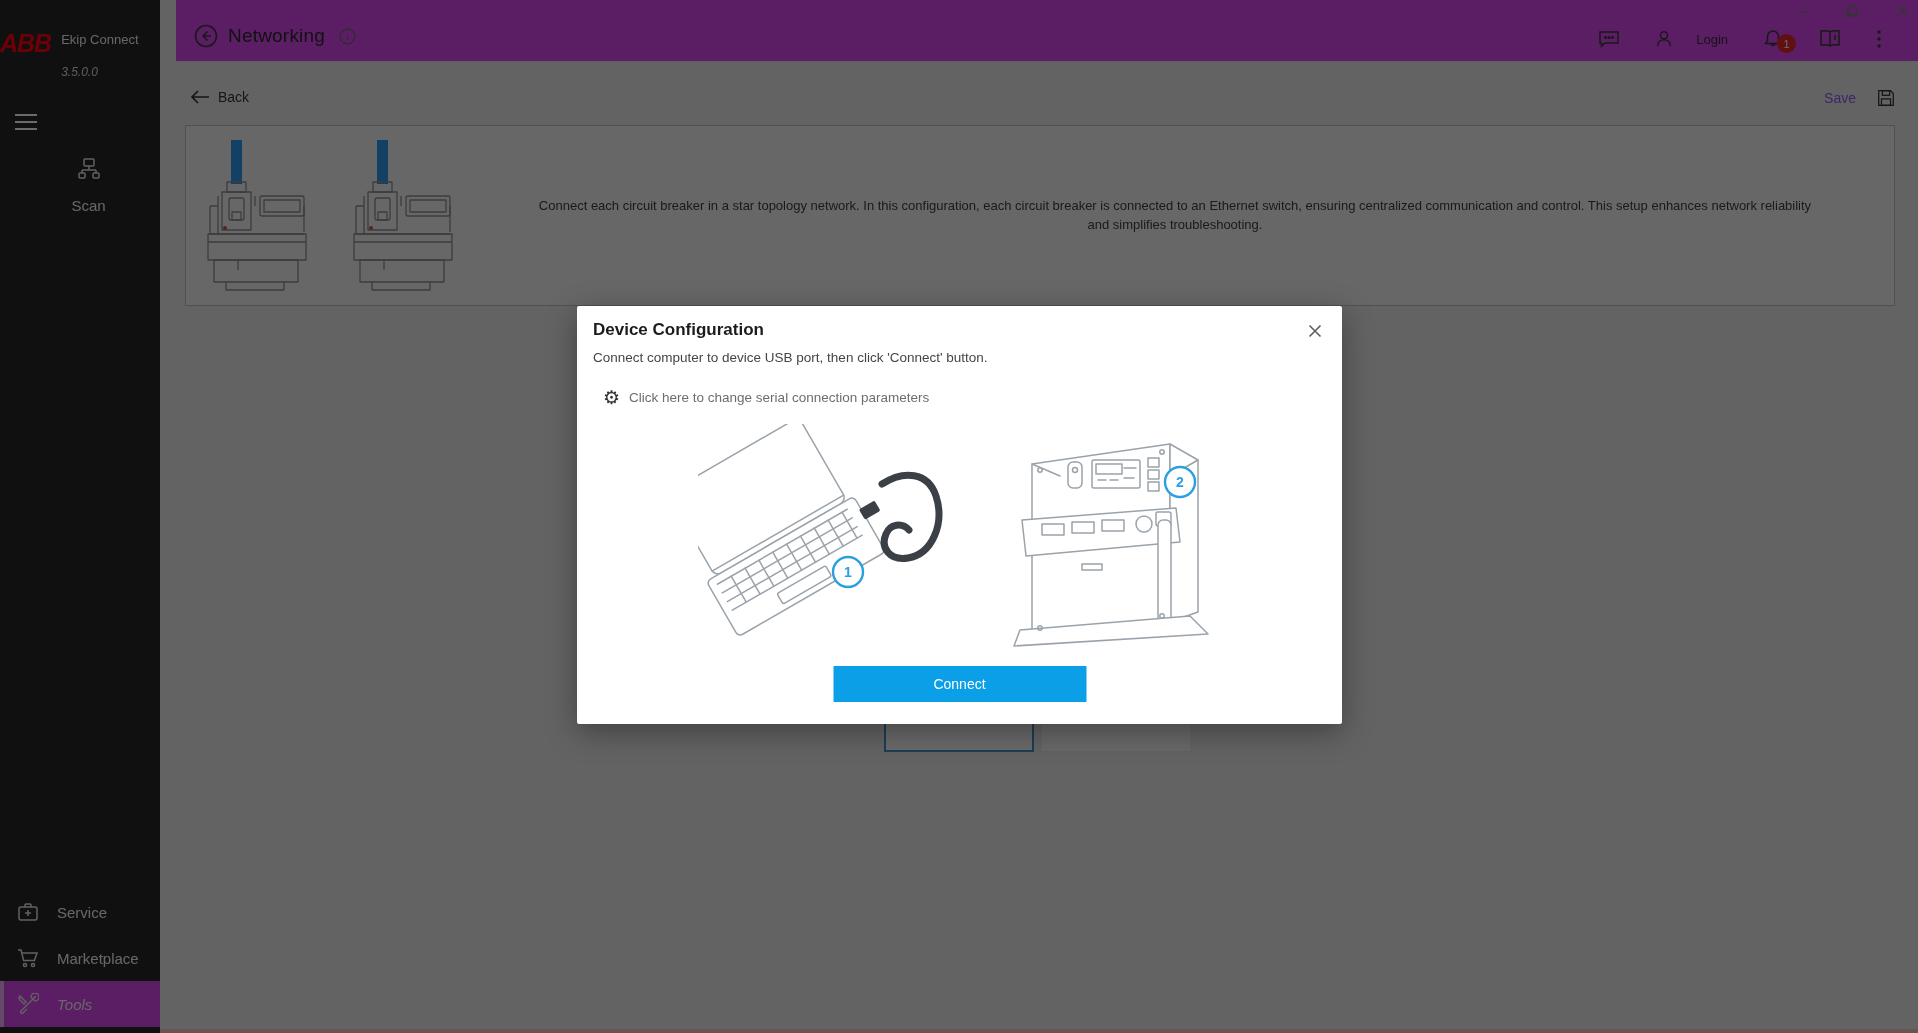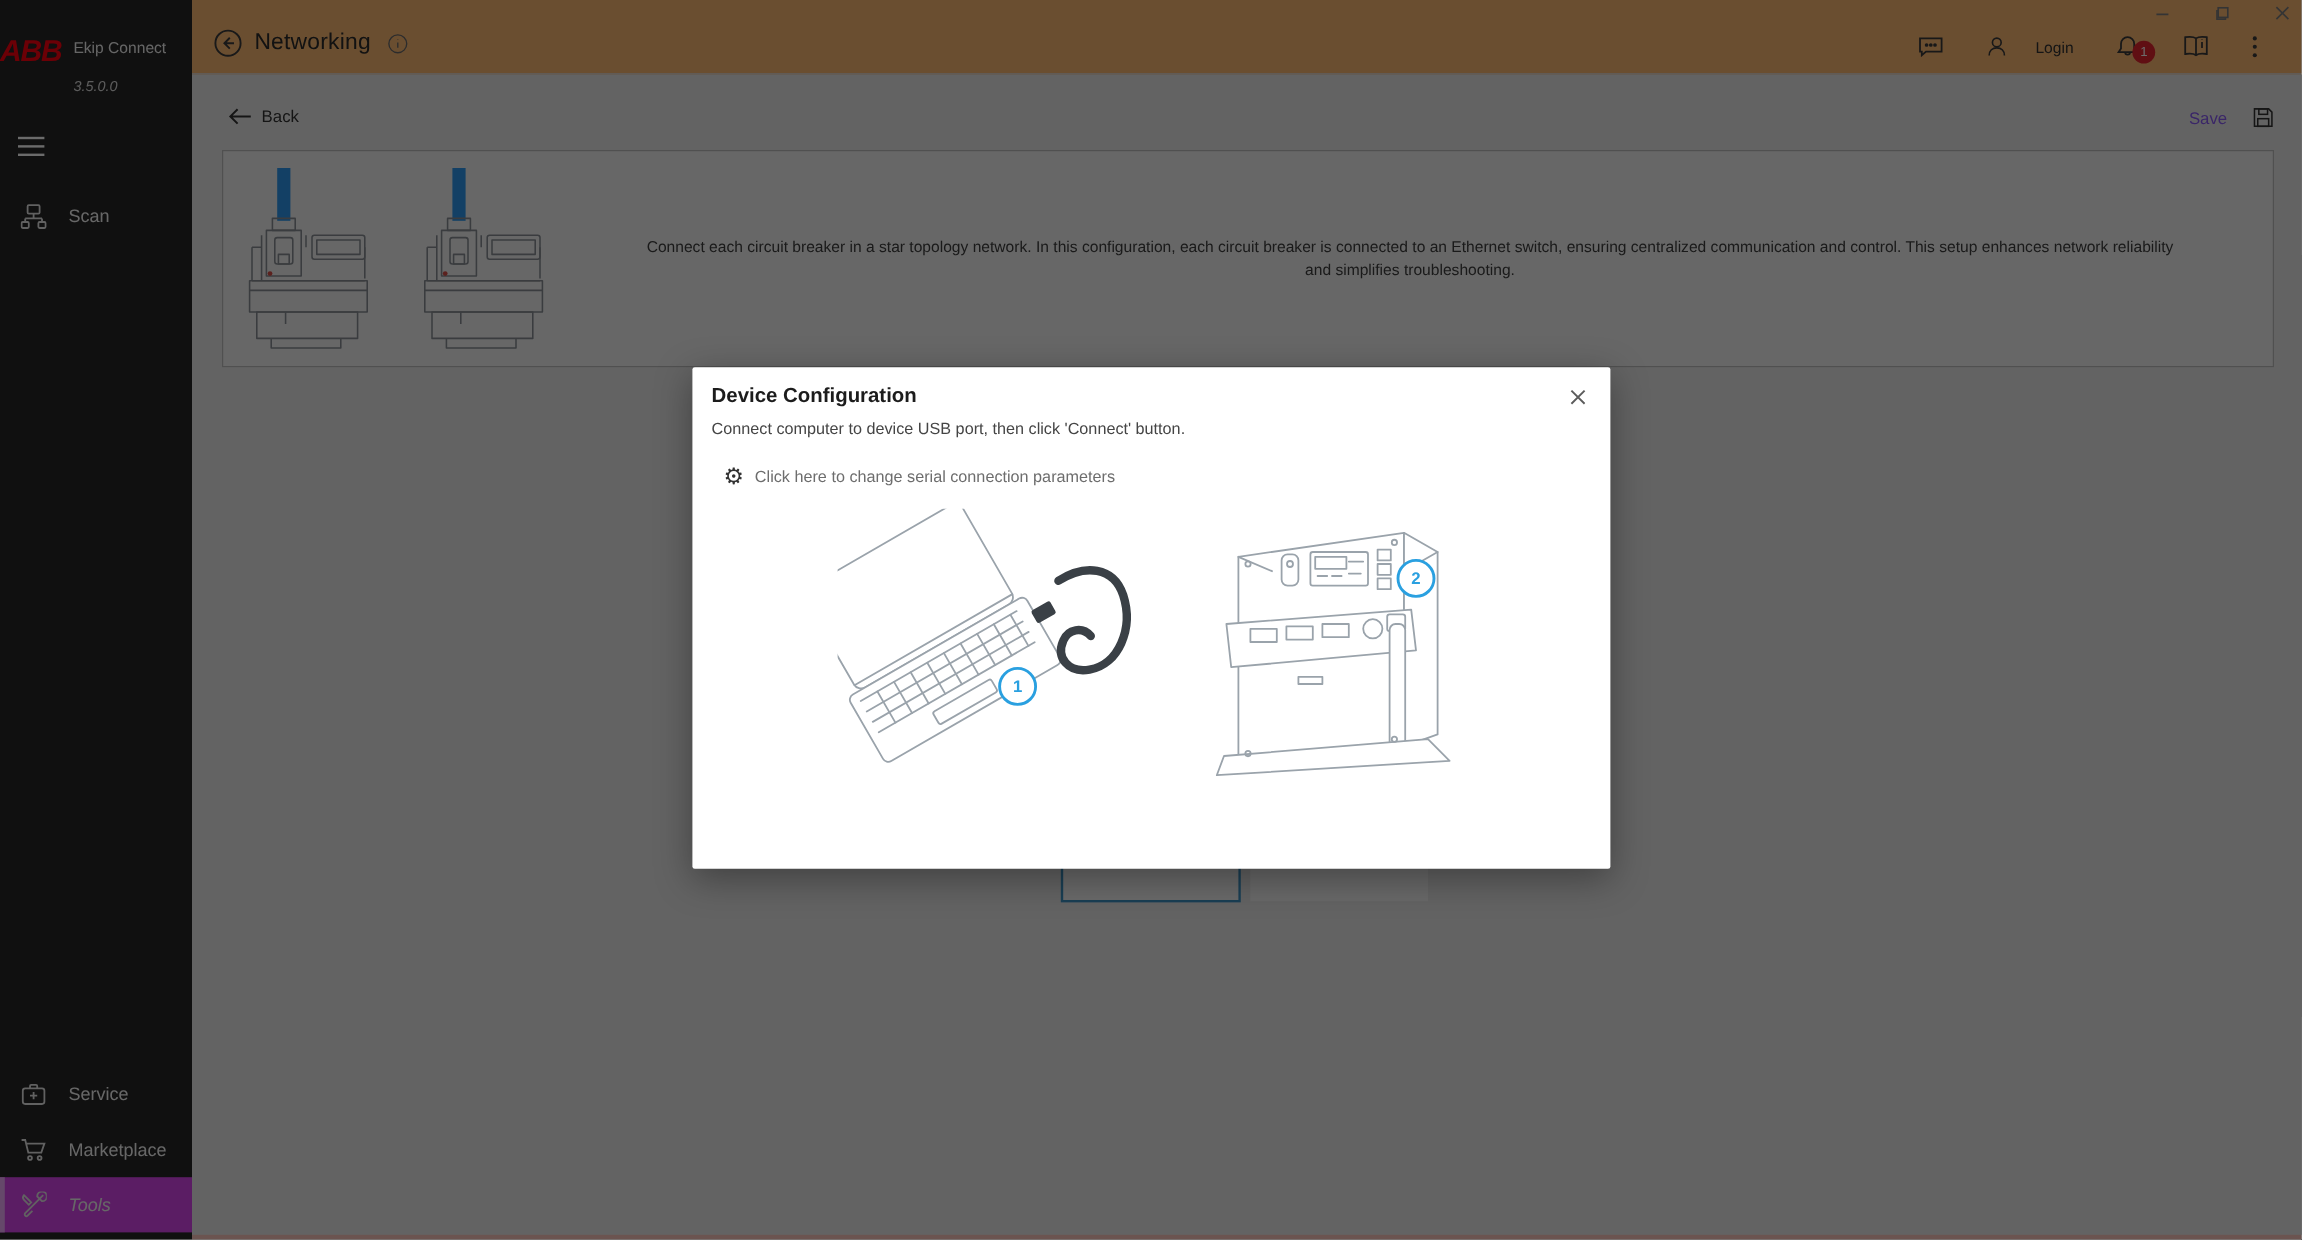--- a/index.html
+++ b/index.html
@@ -19,29 +19,29 @@
   .app-name { color:#f2f2f2; font-size:13px; line-height:15px; }
   .app-version { color:#dcdcdc; font-size:12px; margin-top:18px;font-style:italic; }
   .hamburger { margin:30px 0 0 15px; width:24px; cursor:pointer; }
   .hamburger span { display:block; width:22px; height:2px; background:#fff; margin:5px 0; }
   .side-item {
     display:flex; align-items:center; gap:18px; height:46px; padding-left:13px;
     color:#f5f5f5; font-size:15px; cursor:pointer; border-left:4px solid transparent;
   }
   .side-item .sicon { width:22px; height:22px; display:inline-flex; align-items:center; justify-content:center; }
   .side-item svg { stroke:#e8e8e8; fill:none; stroke-width:1.5; }
-  .side-top { margin-top:22px; }
+  .side-top { margin-top:22px;flex-direction:column; }
   .side-spacer { flex:1; }
   .side-item.active { border-left:4px solid #f0abfc; background:#d946ef;font-style:italic; }
   .side-bottom { padding-bottom:6px; }
 
   
   .topbar {
-    position:absolute; left:160px; top:0; right:0; height:62px;
-    background:#fdba74; border-bottom:1px solid #e2e2e2; z-index:1;
+    position:absolute; left:176px; top:0; right:0; height:62px;
+    background:#d946ef; border-bottom:1px solid #e2e2e2; z-index:1;
   }
   .win-controls { position:absolute; right:8px; top:3px; display:flex; gap:34px; }
   .win-btn { width:16px; height:16px; display:flex; align-items:center; justify-content:center; cursor:pointer; }
   .win-btn svg { stroke:#7d7d7d; stroke-width:1.4; fill:none; }
   .page-title-row { position:absolute; left:18px; top:24px; display:flex; align-items:center; gap:10px; }
   .circle-icon { width:24px; height:24px; display:flex; align-items:center; justify-content:center; cursor:pointer; }
   .circle-icon svg { stroke:#3c3c3c; fill:none; stroke-width:1.6; }
   .page-title { font-size:19px; font-weight:500; color:#2b2b2b; letter-spacing:0.2px; }
   .info-icon svg { stroke:#6a6a6a; }
   .topbar-actions { position:absolute; right:36px; top:28px; display:flex; align-items:center; gap:34px; }
@@ -379,15 +379,16 @@
           <circle cx="28" cy="204" r="2.2" class="line"></circle>
           <circle cx="150" cy="192" r="2.2" class="line"></circle>
           <g class="bluebadge">
             <circle cx="168" cy="58" r="15"></circle>
             <text x="168" y="63" text-anchor="middle">2</text>
           </g>
         </svg>
       </div>
     </div>
 
+    <button class="connect-btn">Connect</button>
   </div>
 
 </div>
 
 </body></html>

